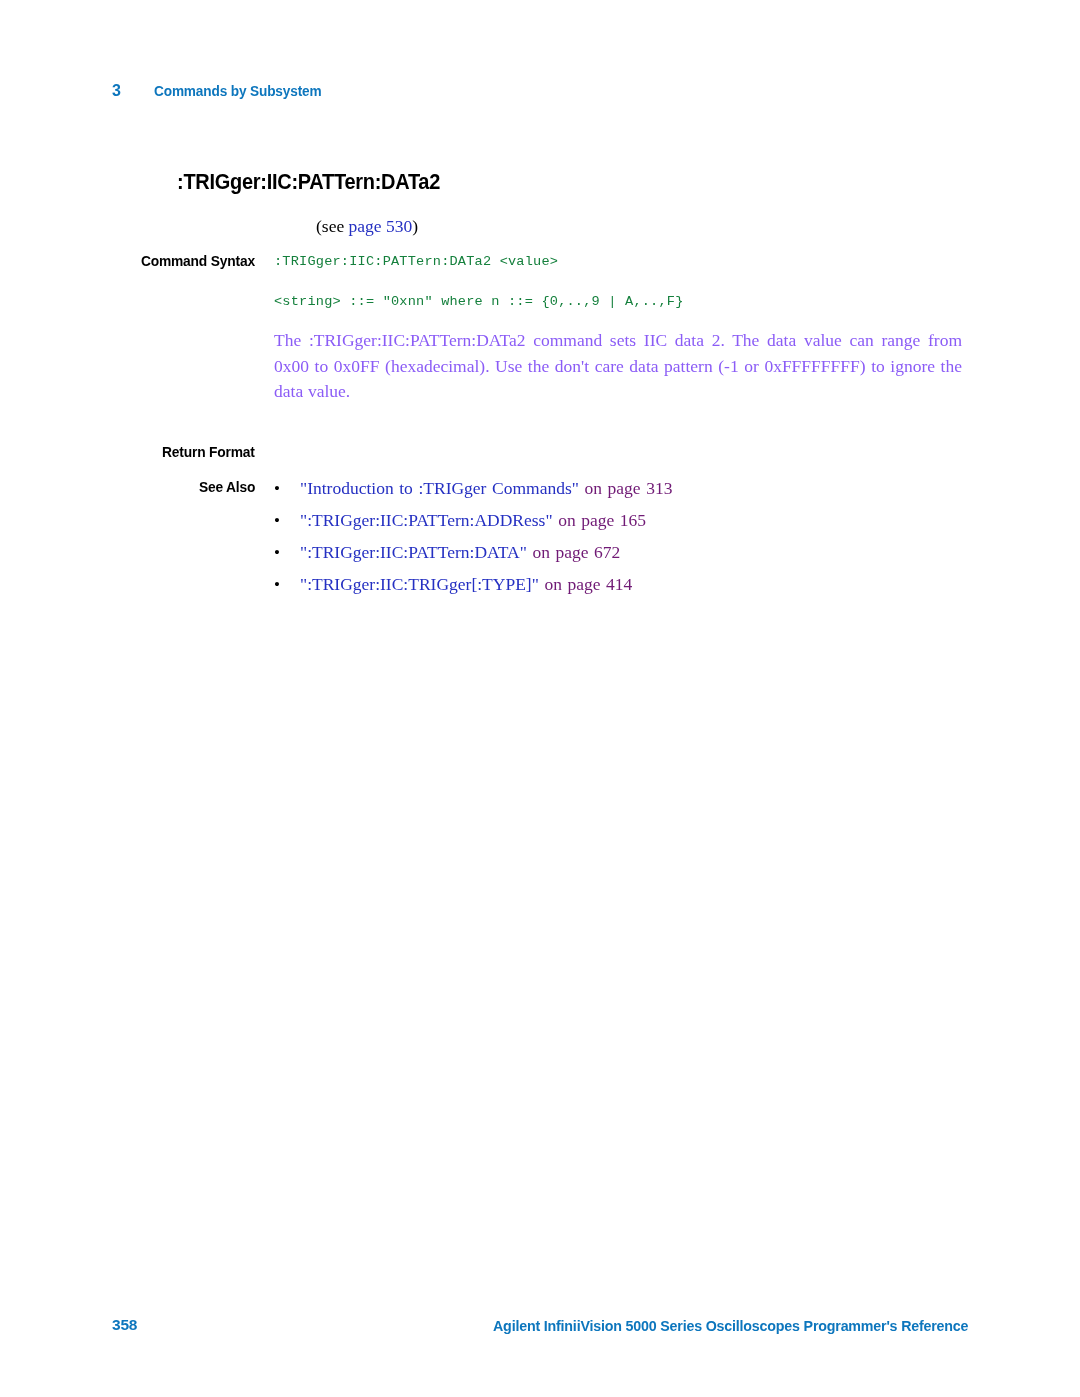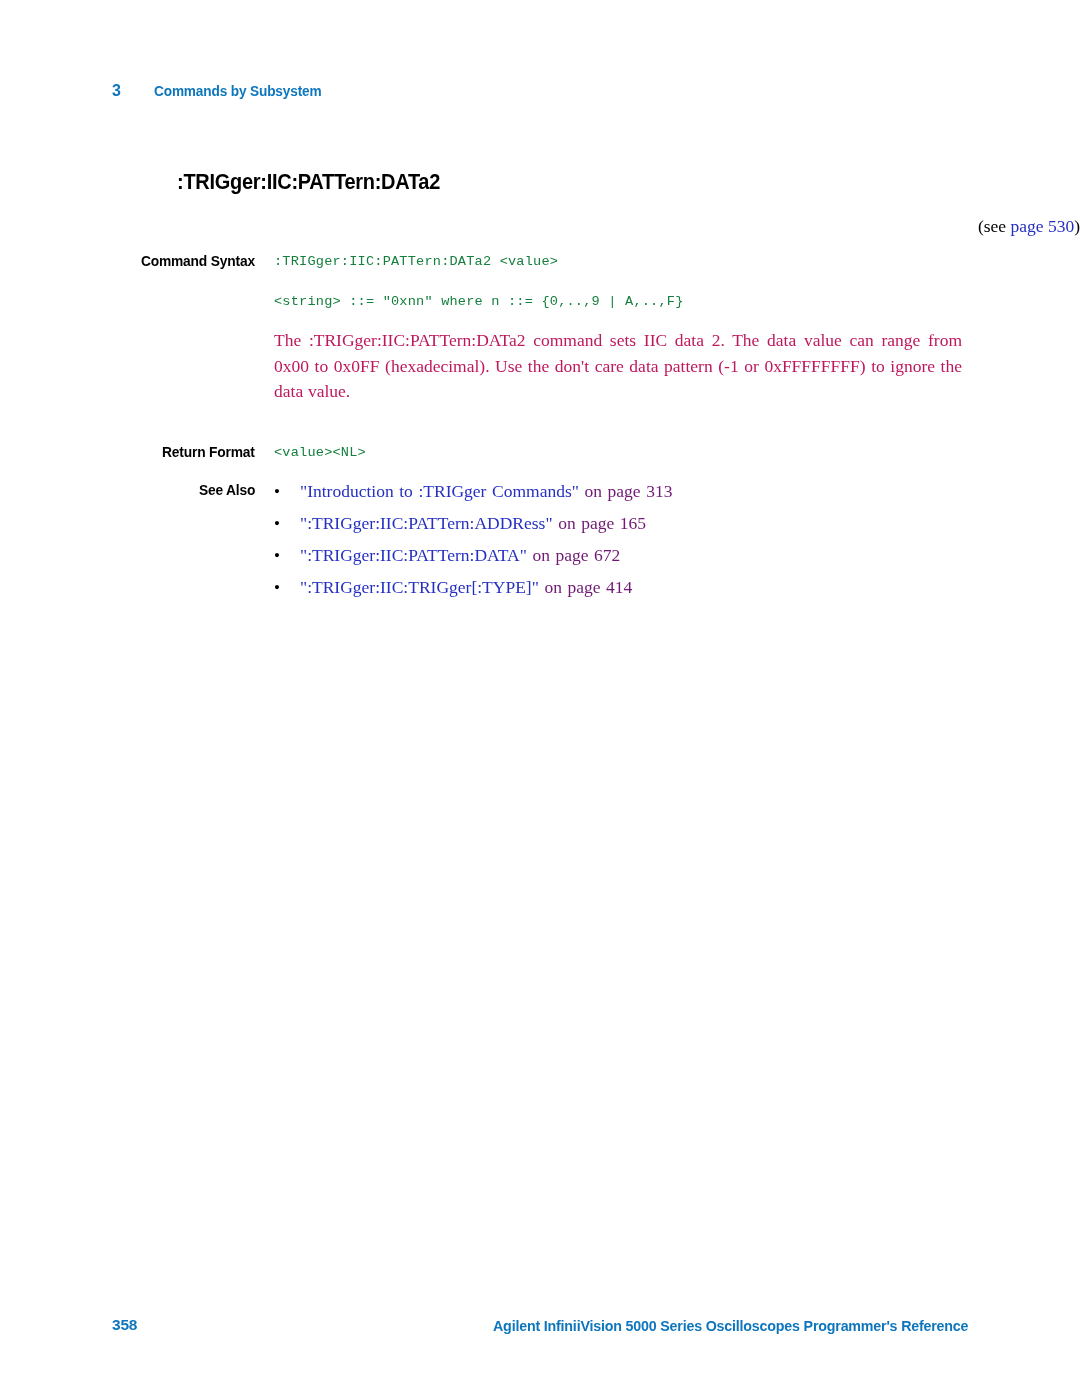--- a/index.html
+++ b/index.html
@@ -101,33 +101,32 @@
   .spacer-12 { height: 12px; }
   .spacer-14 { height: 14px; }
   .spacer-16 { height: 16px; }
   .spacer-18 { height: 18px; }
 
   
   .para {
     font-family: "Liberation Serif", serif;
     font-size: 17.5px;
     line-height: 25.5px;
-    color: #be185d;
+    color: #8b5cf6;
     text-align: justify;
     width: 688px;
     word-spacing: 0.4px;
   }
 
   .see-line {
     font-family: "Liberation Serif", serif;
     font-size: 17.5px;
     line-height: 24px;
     color: #000;
     padding-left: 42px;
-    text-align: right;
   }
   .link {
     color: #2530c2;
   }
 
   
   .code {
     font-family: "Liberation Mono", "DejaVu Sans Mono", monospace;
     font-size: 13.6px;
     line-height: 20px;
@@ -244,23 +243,20 @@
     <div class="spacer-10"></div>
 
 
     <div class="spacer-16"></div>
 
 
     <div class="spacer-12"></div>
 
     <div class="row">
       <div class="label-col"><span class="shrink">Return Format</span></div>
-      <div class="content-col code-block">
-        <div class="code">&lt;value&gt;&lt;NL&gt;</div>
-      </div>
     </div>
 
     <div class="spacer-18"></div>
 
     <div class="row">
       <div class="label-col"><span class="shrink">See Also</span></div>
       <div class="content-col">
         <ul class="see-also-list">
           <li>
             <span class="bullet">•</span>

